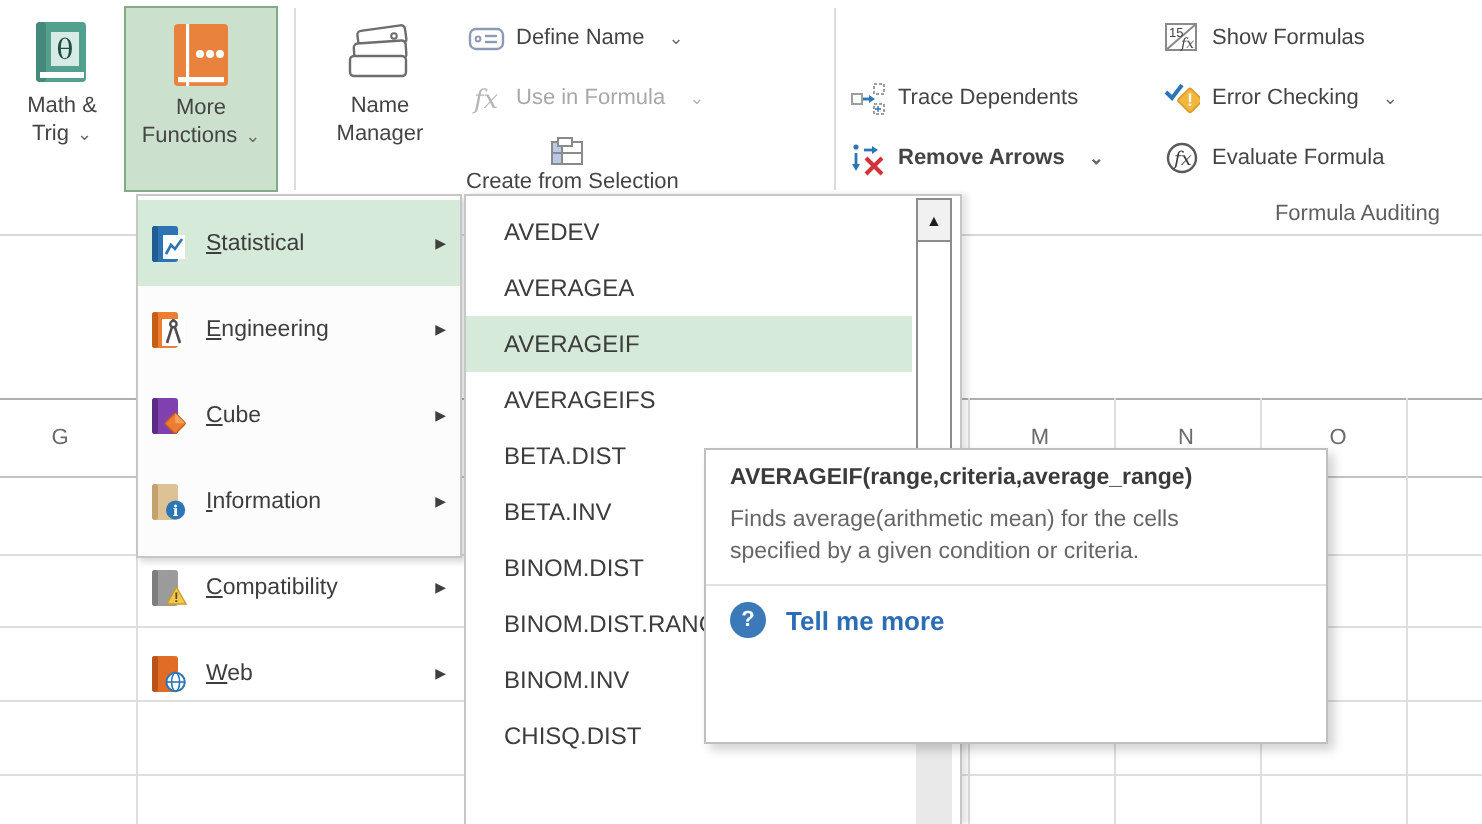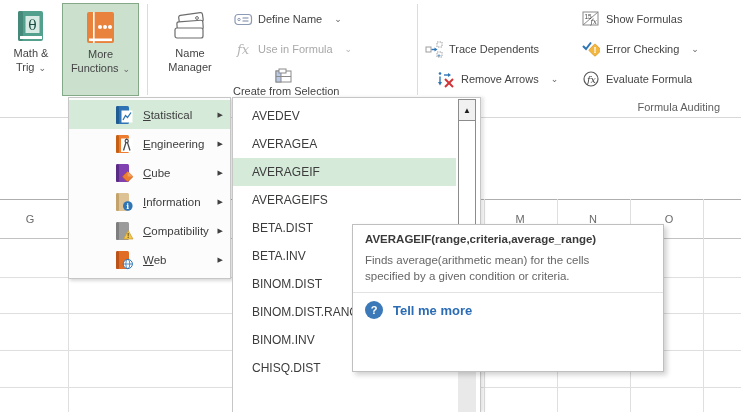--- a/index.html
+++ b/index.html
@@ -25,21 +25,21 @@
   .hline,.vline{position:absolute;background:#dfdfdf;z-index:1;}
   .hline{left:0;width:741px;height:1px;}
   .vline{width:1px;top:199px;height:213px;}
   .line-fb{top:199px;background:#aeaeae;}
   .line-hdr{top:238px;background:#c3c3c3;}
   .colhdr{position:absolute;top:213px;width:36px;height:16px;text-align:center;
           font-size:11px;color:#6a6a6a;z-index:1;}
   
   .menu{position:absolute;left:68px;top:97px;width:163px;height:182px;background:#fcfcfc;
         border:1px solid #c6c6c6;box-shadow:2px 2px 3px rgba(0,0,0,.15);z-index:10;padding-top:2px;box-sizing:border-box;}
-  .mi{position:relative;height:29px;display:flex;align-items:center;font-size:11.5px;color:#3d3d3d;padding-left:40px;}
+  .mi{position:relative;height:43px;display:flex;align-items:center;font-size:11.5px;color:#3d3d3d;}
   .mi.hl{background:#d5ead9;}
   .mi-ic{width:20px;height:20px;margin-left:5px;flex:0 0 20px;}
   .mi-label{margin-left:9px;}
   .mi-label u{text-decoration:underline;}
   .mi-arrow{position:absolute;right:7px;font-size:7px;color:#3f3f3f;}
   
   .flist{position:absolute;left:232px;top:97px;width:249px;height:315px;background:#fff;
          border:1px solid #c6c6c6;border-bottom:none;box-shadow:3px 0 3px rgba(0,0,0,.10);z-index:10;box-sizing:border-box;}
   .fl-items{position:absolute;left:0;top:4px;right:24px;}
   .fl-item{height:28px;line-height:28px;padding-left:19px;font-size:12px;color:#3c3c3c;white-space:nowrap;overflow:hidden;}
@@ -171,21 +171,21 @@
           <rect x="1" y="6" width="5" height="5" fill="none" stroke="#9e9e9e" stroke-width="1"></rect>
           <rect x="12" y="1" width="5" height="5" fill="none" stroke="#9e9e9e" stroke-width="1" stroke-dasharray="1.5,1"></rect>
           <rect x="12" y="11" width="5" height="5" fill="none" stroke="#9e9e9e" stroke-width="1" stroke-dasharray="1.5,1"></rect>
           <text x="12.3" y="15.6" font-size="6" font-weight="bold" fill="#2e75b6">+</text>
           <line x1="6.5" y1="8.5" x2="10.5" y2="8.5" stroke="#2e75b6" stroke-width="1.4"></line>
           <path d="M9.5,6.5 L12.5,8.5 L9.5,10.5 z" fill="#2e75b6"></path>
         </svg>
       </span>
       <span>Trace Dependents</span>
     </div>
-    <div class="rrow" style="left:436px;top:65px;">
+    <div class="rrow" style="left:424px;top:65px;font-weight:bold;">
       <span class="ricon">
         <svg width="18" height="17" viewBox="0 0 18 17">
           <circle cx="3" cy="2.5" r="1.3" fill="#2e75b6"></circle>
           <line x1="7" y1="4" x2="12" y2="4" stroke="#2e75b6" stroke-width="1.4"></line>
           <path d="M11,2 L14,4 L11,6 z" fill="#2e75b6"></path>
           <line x1="3" y1="5.5" x2="3" y2="12" stroke="#2e75b6" stroke-width="1.4"></line>
           <path d="M1,11 L3,14.5 L5,11 z" fill="#2e75b6"></path>
           <line x1="8" y1="8" x2="16" y2="16" stroke="#d13438" stroke-width="2"></line>
           <line x1="16" y1="8" x2="8" y2="16" stroke="#d13438" stroke-width="2"></line>
         </svg>

